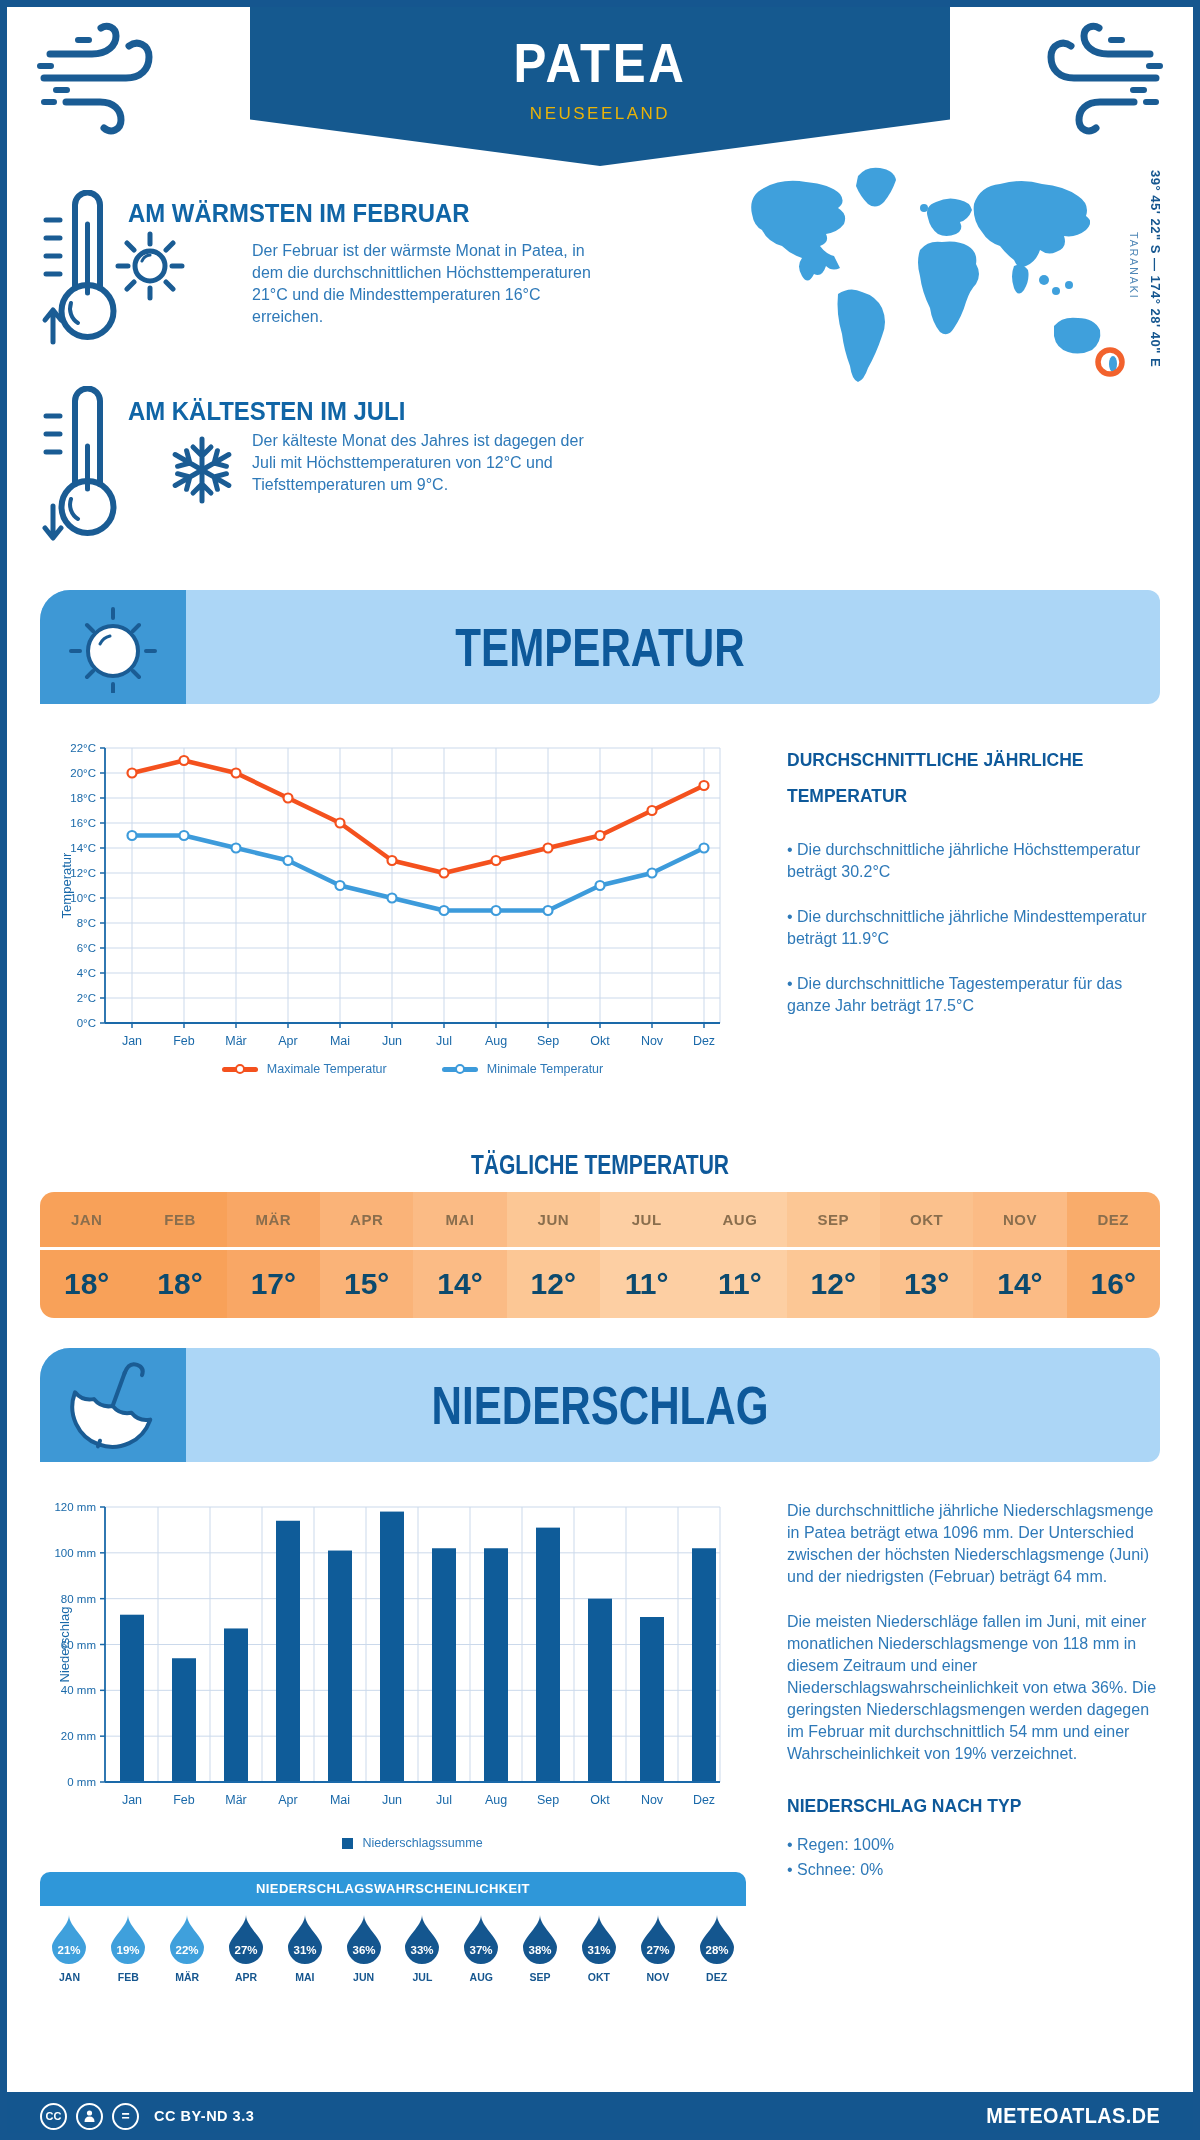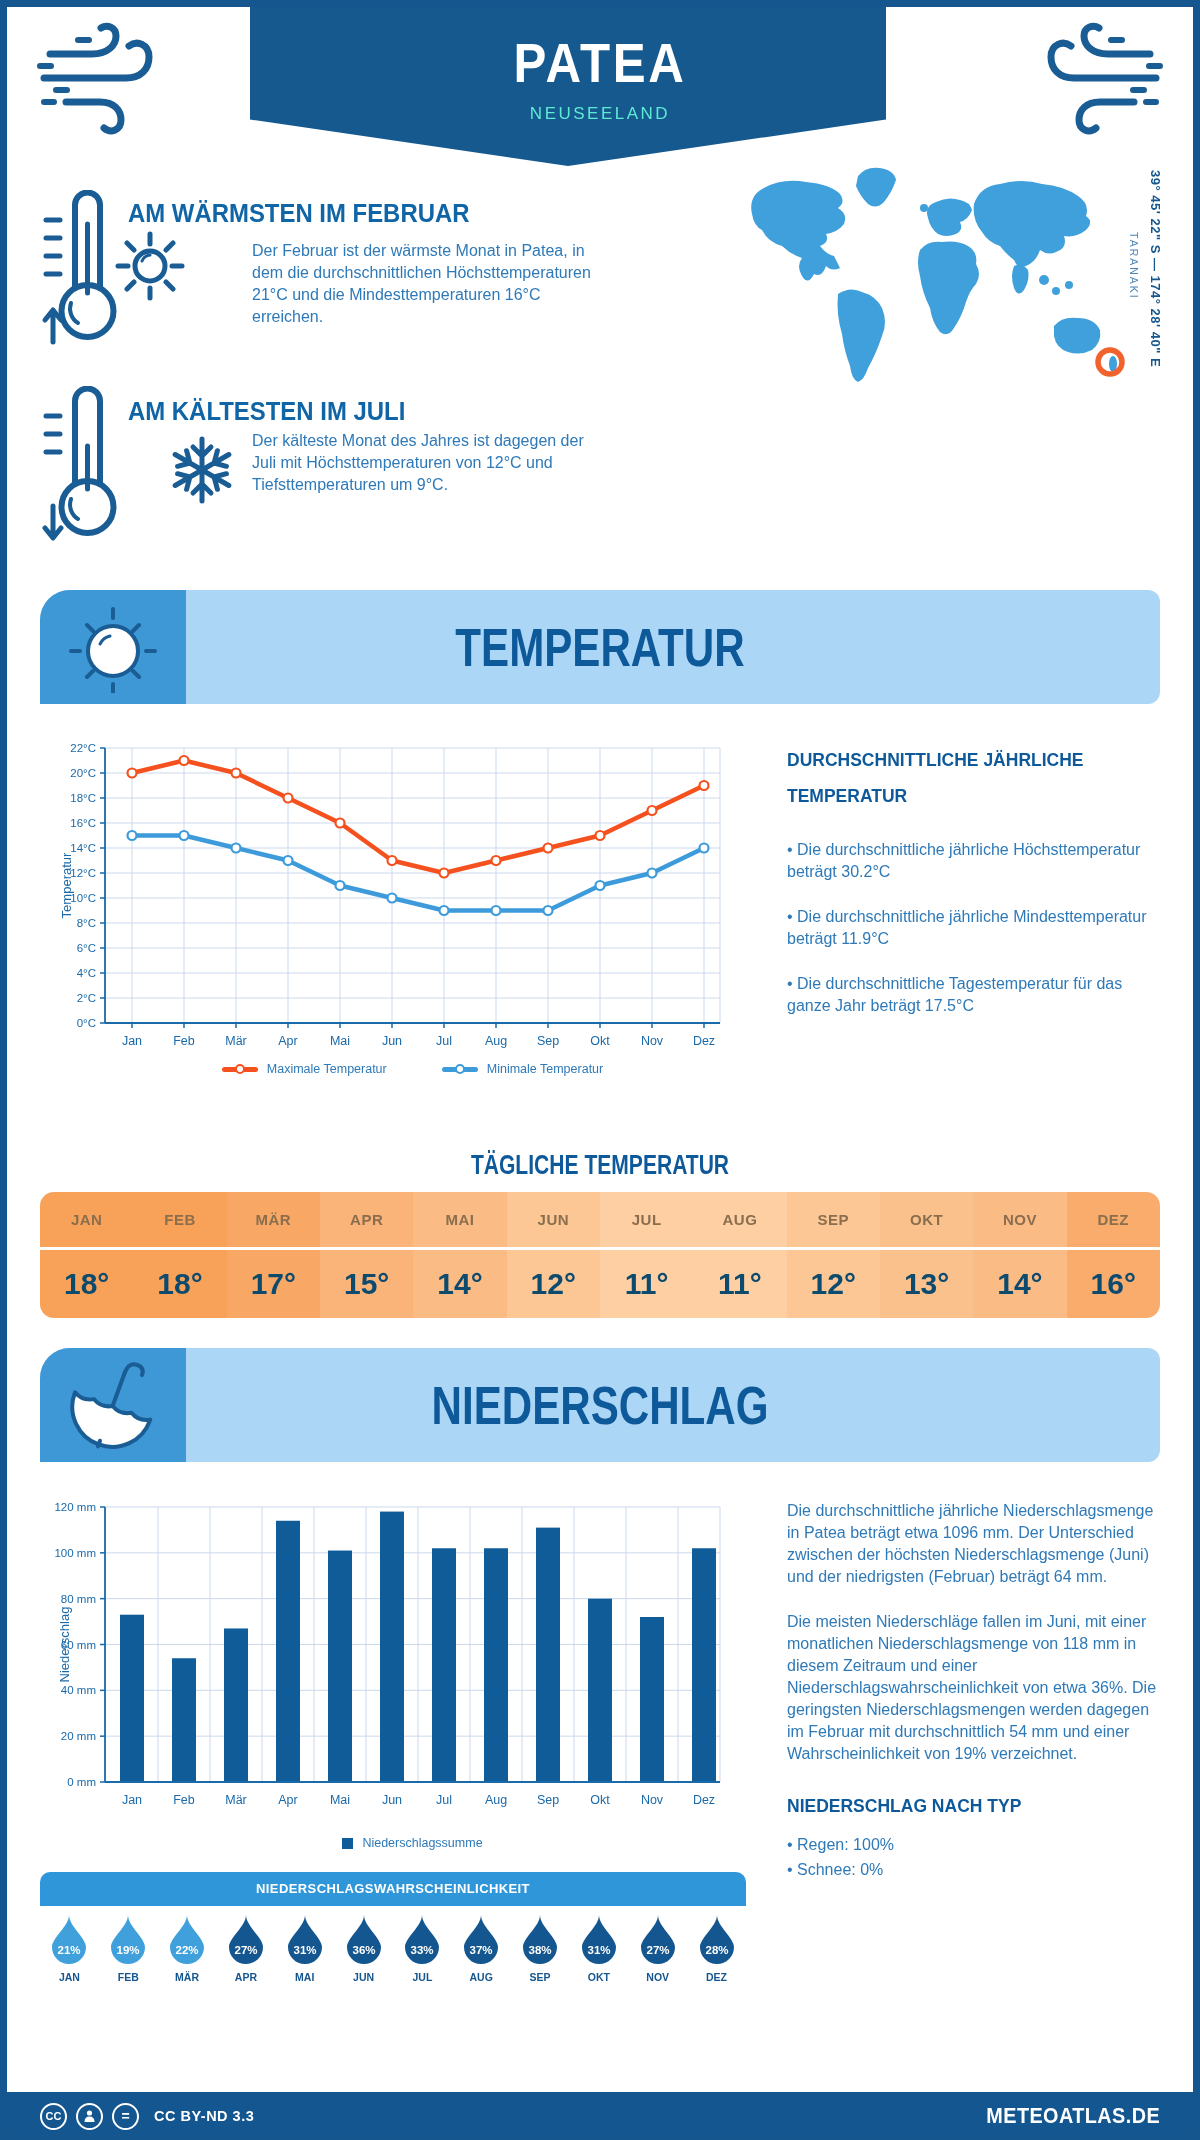--- a/index.html
+++ b/index.html
@@ -1,24 +1,24 @@
 <!DOCTYPE html>
 <html><head>
 <meta charset="utf-8">
 <style>
   html,body{margin:0;padding:0;background:#e8e8e8;font-family:"Liberation Sans",sans-serif;}
   .page{position:relative;width:1200px;height:2140px;background:#ffffff;overflow:hidden;margin:0 auto;}
   .frame{position:absolute;inset:0;border:7px solid #15568F;pointer-events:none;z-index:60;}
 
   
-  .hdr-banner{position:absolute;left:250px;top:0;width:636px;height:166px;background:#15598F;
+  .hdr-banner{position:absolute;left:250px;top:0;width:700px;height:166px;background:#15598F;
     clip-path:polygon(0 0,100% 0,100% 72%,50% 100%,0 72%);z-index:5;}
   .page-title{position:absolute;left:0;width:700px;top:30px;text-align:center;color:#fff;
     font-size:56px;font-weight:800;letter-spacing:3px;transform:scaleX(.88);}
-  .page-subtitle{position:absolute;left:0;width:700px;top:104px;text-align:center;color:#5eead4;
+  .page-subtitle{position:absolute;left:0;width:700px;top:104px;text-align:center;color:#eab308;
     font-size:17px;letter-spacing:2.5px;font-weight:400;}
   .wind{position:absolute;top:22px;width:140px;height:118px;}
   .wind.left{left:36px;}
   .wind.right{left:1024px;transform:scaleX(-1);}
 
   
   .sec-head{position:absolute;color:#1065A6;font-size:26px;font-weight:800;transform:scaleX(.92);transform-origin:left center;white-space:nowrap;}
   .warm-title{left:128px;top:198px;}
   .cold-title{left:128px;top:396px;}
   .body-text{color:#2E79B8;font-size:16px;line-height:22px;}
@@ -73,21 +73,21 @@
     font-size:27px;font-weight:800;transform:scaleX(.78);}
   .table{position:absolute;left:40px;top:1192px;width:1120px;height:126px;border-radius:14px;overflow:hidden;display:flex;}
   .tcol{flex:1;display:flex;flex-direction:column;}
   .tcol .th{height:55px;display:flex;align-items:center;justify-content:center;font-size:15px;font-weight:700;
     color:#8A6E4D;border-bottom:3px solid #fff;letter-spacing:.5px;}
   .tcol .td{flex:1;display:flex;align-items:center;justify-content:center;font-size:30px;font-weight:700;color:#0c4a6e;}
 
   
   .prob-head{position:absolute;left:40px;top:1872px;width:706px;height:34px;background:#2F97D9;border-radius:10px 10px 0 0;
     color:#fff;text-align:center;line-height:34px;font-size:13px;font-weight:700;letter-spacing:.4px;}
-  .prob-row{position:absolute;left:40px;top:1914px;width:706px;display:flex;}
+  .prob-row{position:absolute;left:40px;top:1914px;width:706px;display:flex;justify-content:flex-end;}
   .pcell{flex:1;display:flex;flex-direction:column;align-items:center;}
   .pcell .month{margin-top:5px;font-size:10.5px;font-weight:700;color:#15568F;}
 
   
   .footer{position:absolute;left:0;right:0;bottom:0;height:48px;background:#14568F;display:flex;align-items:center;
     z-index:55;padding:0 40px;box-sizing:border-box;}
   .cc-circle{width:27px;height:27px;border:2px solid #fff;border-radius:50%;color:#fff;display:flex;align-items:center;
     justify-content:center;font-size:11px;font-weight:700;margin-right:9px;box-sizing:border-box;flex:none;}
   .license{color:#fff;font-size:14.5px;font-weight:700;margin-left:6px;letter-spacing:.5px;}
   .site{margin-left:auto;color:#fff;font-size:22px;font-weight:800;letter-spacing:.5px;transform:scaleX(.9);transform-origin:right center;}

